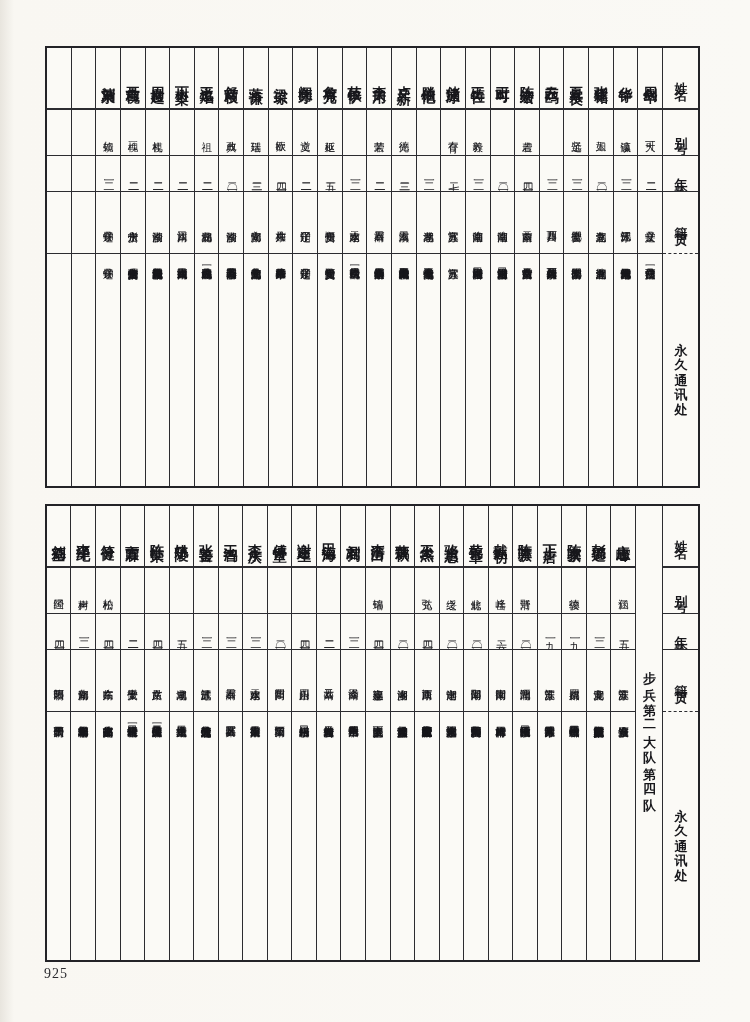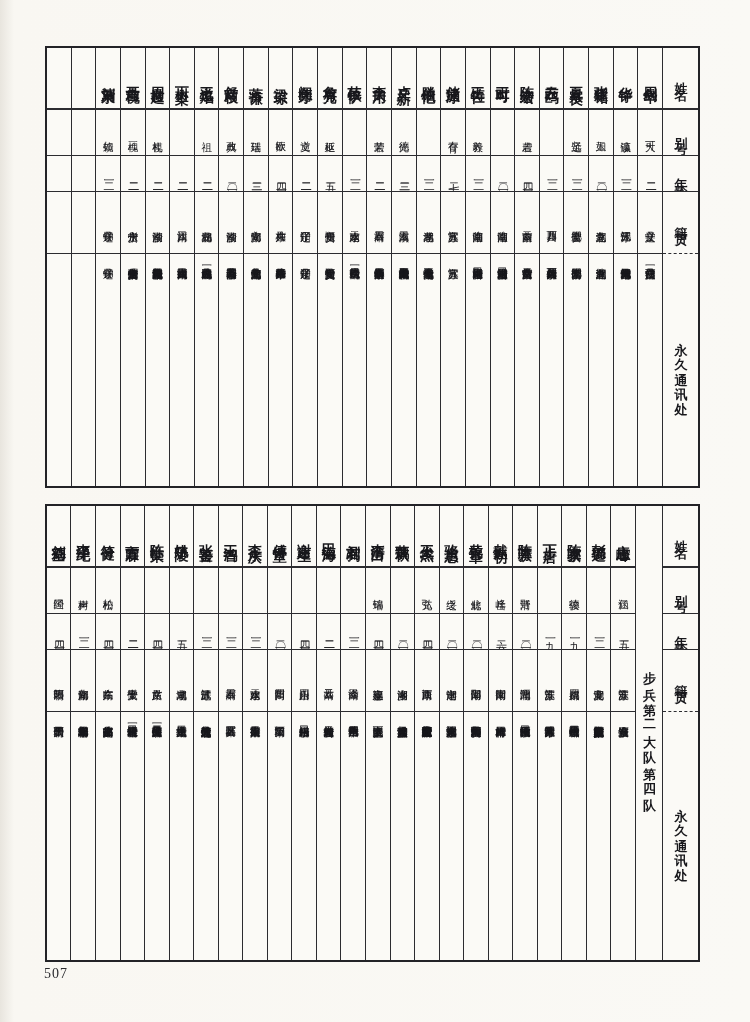--- a/index.html
+++ b/index.html
@@ -447,14 +447,14 @@
   </div>
 
   <div class="col person-col">
     <div class="cell name">刘德全</div>
     <div class="cell alias">经国</div>
     <div class="cell age">二四</div>
     <div class="cell native">热河朝阳</div>
     <div class="cell address">朝阳西大平房子</div>
   </div>
 </div>
-  <div class="page-number">507</div>
+  <div class="page-number">925</div>
 </div>
 
 </body></html>

